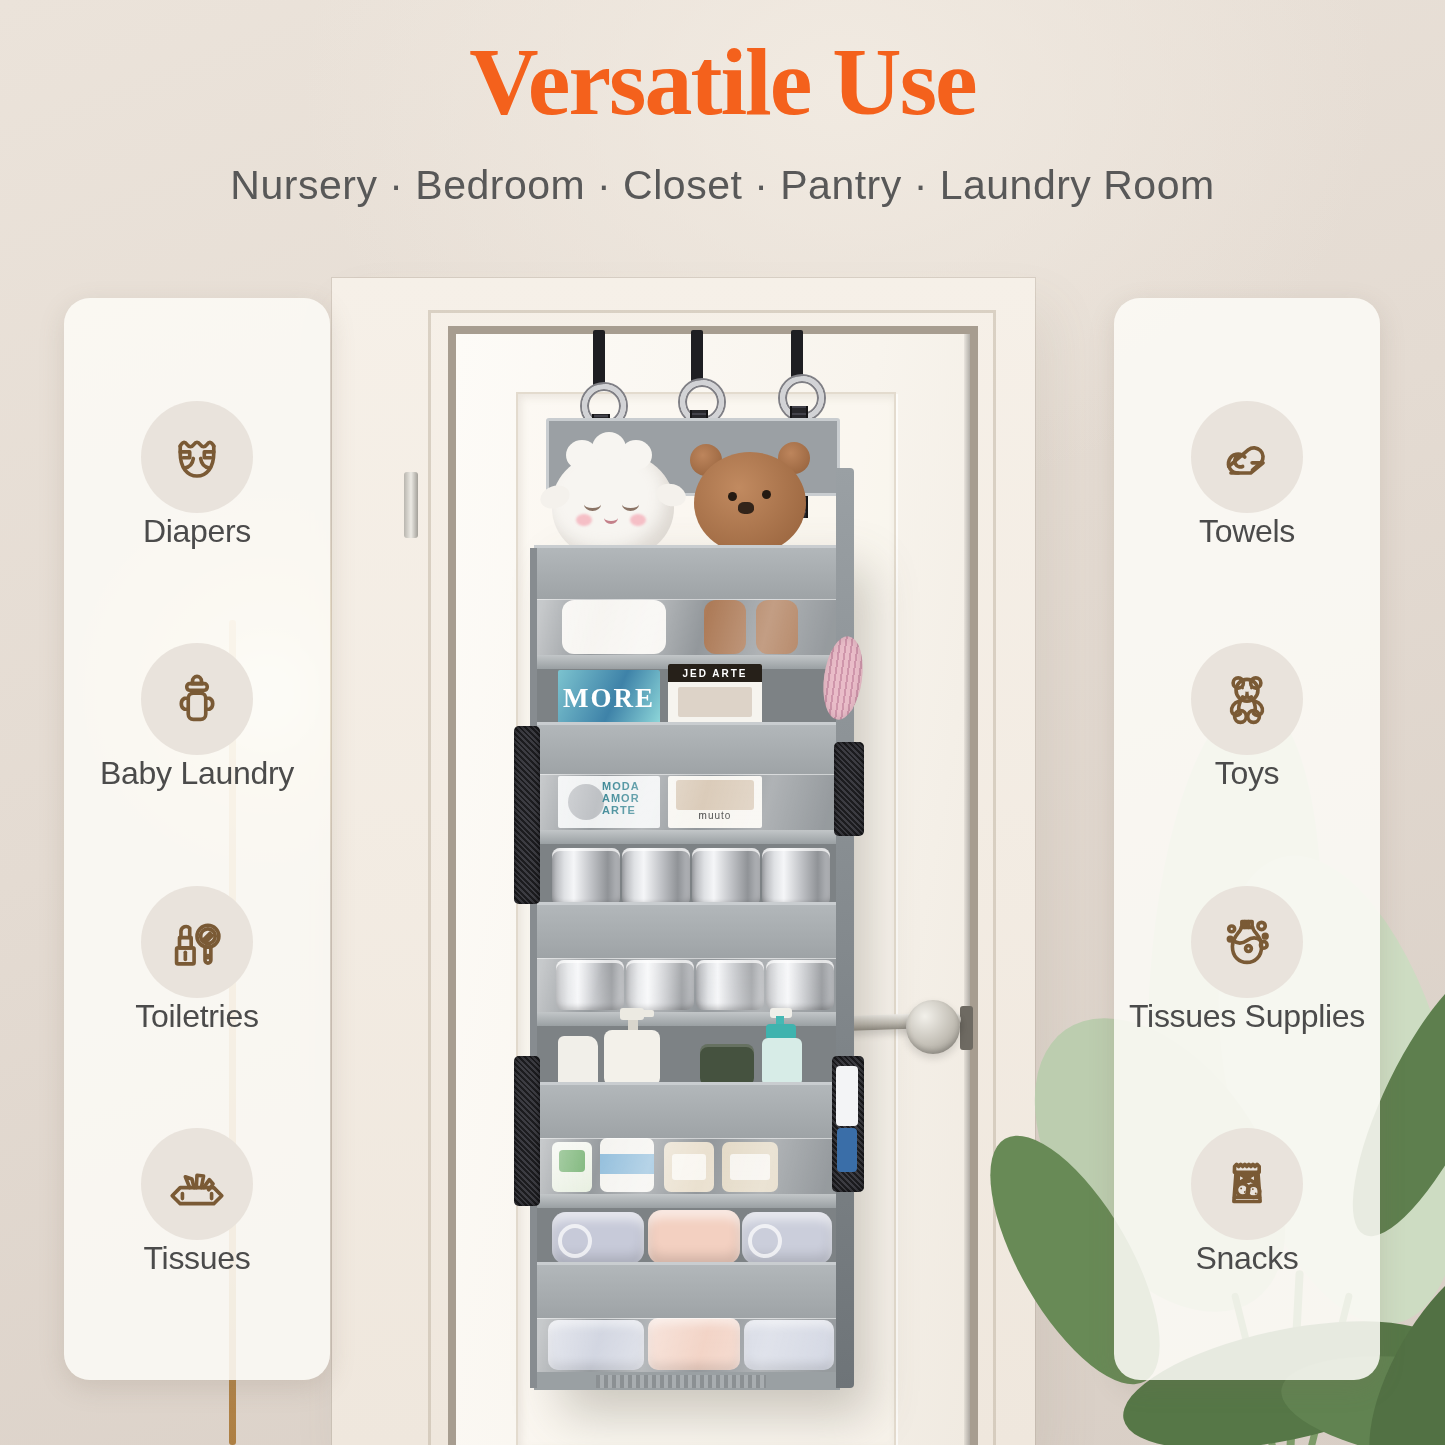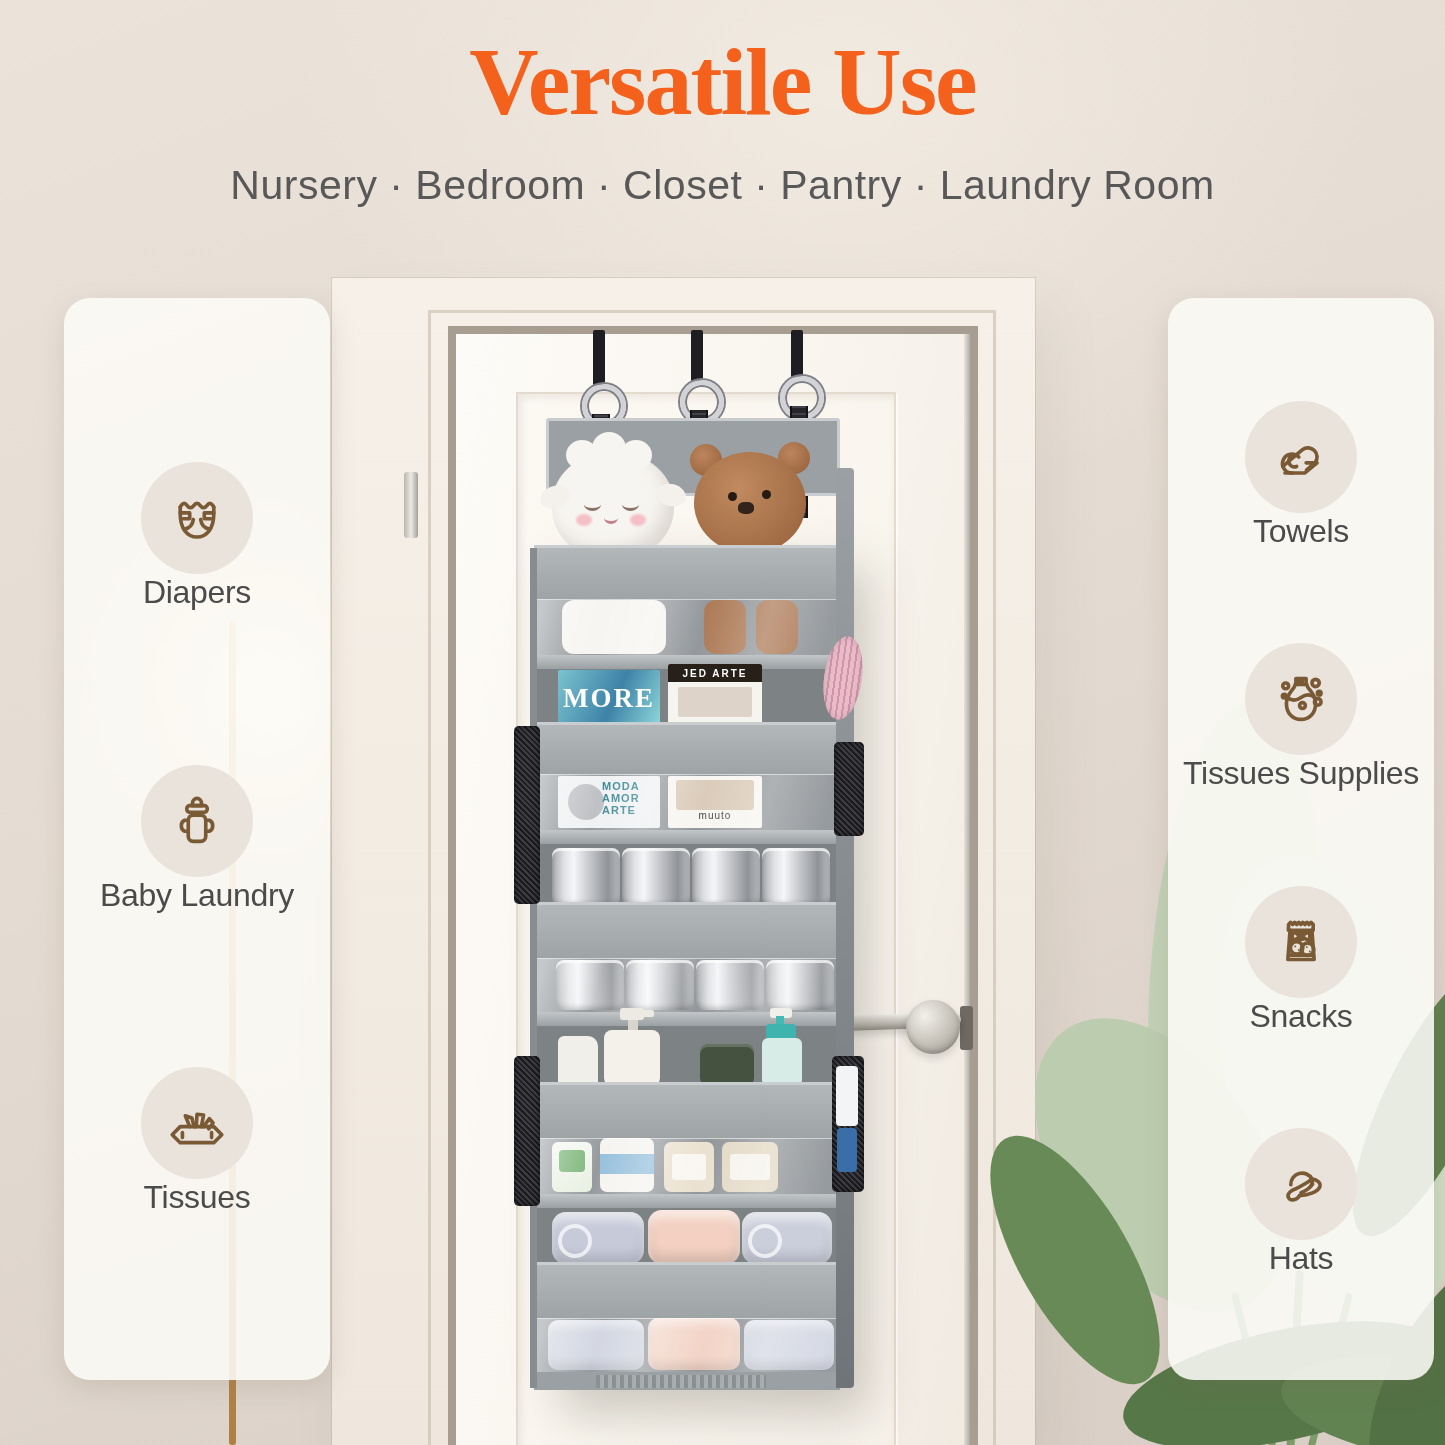--- a/index.html
+++ b/index.html
@@ -459,58 +459,66 @@
       <div class="icon-circle">
           <svg class="pic" viewBox="0 0 96 96">
             <use href="#i-bottle"></use>
           </svg>
         </div>
       <div class="p-label">Baby Laundry</div>
     </div>
     <div class="p-item">
       <div class="icon-circle">
           <svg class="pic" viewBox="0 0 96 96">
+            <use href="#i-toiletries"></use>
+          </svg>
+        </div>
+      <div class="p-label">Toiletries</div>
+    </div>
+    <div class="p-item">
+      <div class="icon-circle">
+          <svg class="pic" viewBox="0 0 96 96">
             <use href="#i-tissues"></use>
           </svg>
         </div>
       <div class="p-label">Tissues</div>
     </div>
   </div>
 
-  <div class="abs panel" style="left:1168px">
+  <div class="abs panel" style="left:1114px">
     <div class="p-item">
       <div class="icon-circle">
           <svg class="pic" viewBox="0 0 96 96">
             <use href="#i-towel"></use>
           </svg>
         </div>
       <div class="p-label">Towels</div>
     </div>
     <div class="p-item">
       <div class="icon-circle">
           <svg class="pic" viewBox="0 0 96 96">
+            <use href="#i-teddy"></use>
+          </svg>
+        </div>
+      <div class="p-label">Toys</div>
+    </div>
+    <div class="p-item">
+      <div class="icon-circle">
+          <svg class="pic" viewBox="0 0 96 96">
             <use href="#i-laundry"></use>
           </svg>
         </div>
       <div class="p-label">Tissues Supplies</div>
     </div>
     <div class="p-item">
       <div class="icon-circle">
           <svg class="pic" viewBox="0 0 96 96">
             <use href="#i-snacks"></use>
           </svg>
         </div>
       <div class="p-label">Snacks</div>
-    </div>
-    <div class="p-item">
-      <div class="icon-circle">
-          <svg class="pic" viewBox="0 0 96 96">
-            <use href="#i-hat"></use>
-          </svg>
-        </div>
-      <div class="p-label">Hats</div>
     </div>
   </div>
 
   <div class="abs subtitle">Nursery · Bedroom · Closet · Pantry · Laundry Room</div>
   <div class="abs title">Versatile Use</div>
 
 </div>
 
 </body></html>

